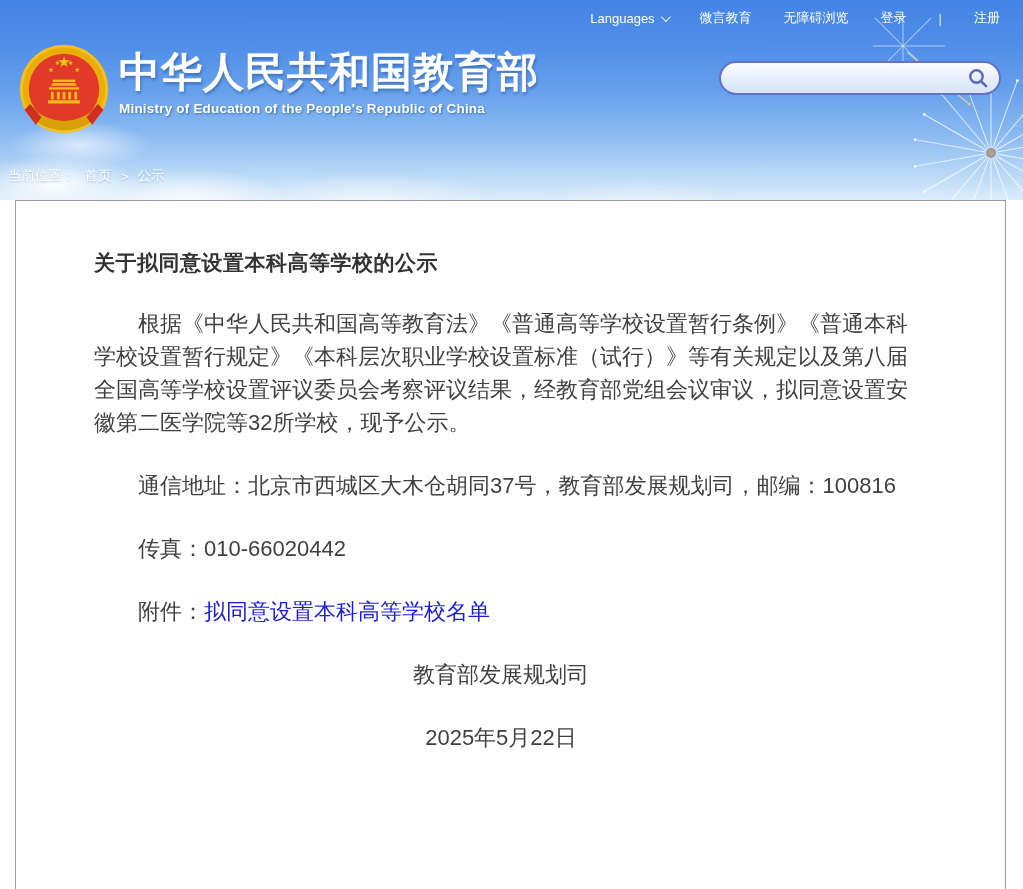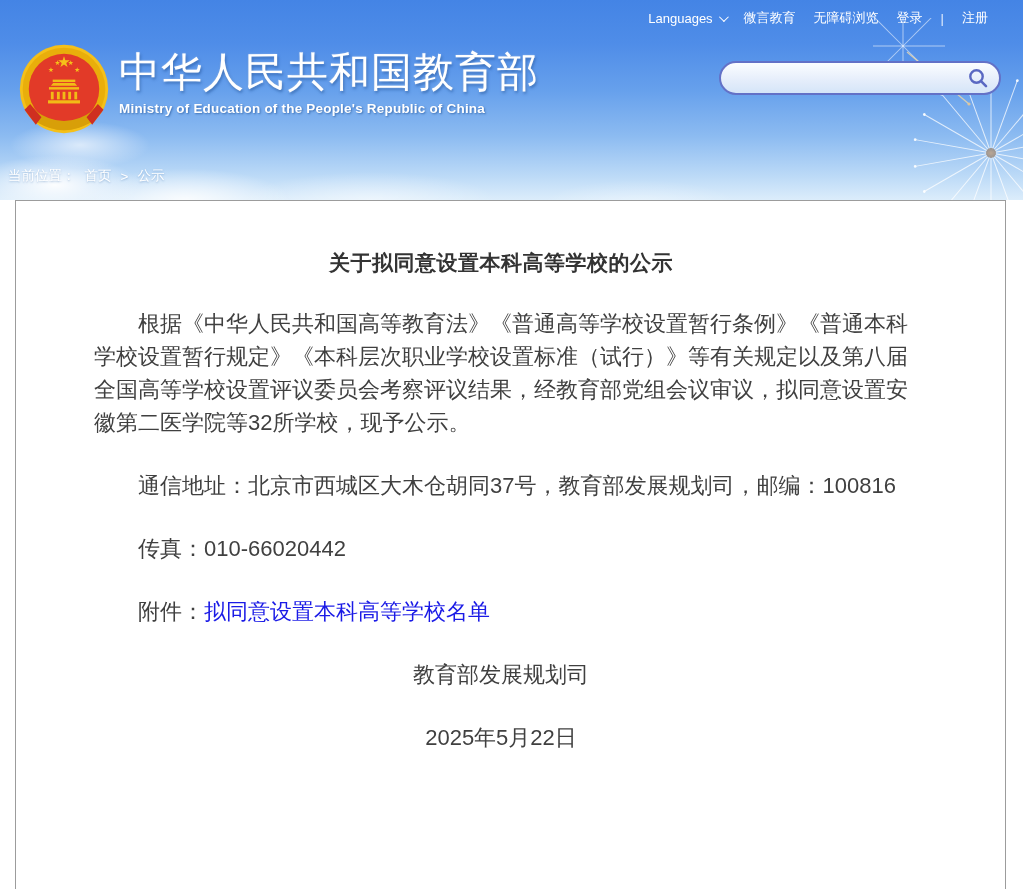--- a/index.html
+++ b/index.html
@@ -17,35 +17,35 @@
     background:
       radial-gradient(ellipse 120px 42px at 55px 185px, rgba(255,255,255,.95), rgba(255,255,255,0) 70%),
       radial-gradient(ellipse 150px 45px at 185px 200px, rgba(255,255,255,.85), rgba(255,255,255,0) 70%),
       radial-gradient(ellipse 100px 34px at 80px 145px, rgba(255,255,255,.65), rgba(255,255,255,0) 70%),
       radial-gradient(ellipse 180px 40px at 370px 200px, rgba(255,255,255,.5), rgba(255,255,255,0) 70%),
       radial-gradient(ellipse 140px 36px at 640px 205px, rgba(255,255,255,.35), rgba(255,255,255,0) 70%);
   }
   .dandelion { position:absolute; right:0; top:18px; pointer-events:none; }
 
   .topnav {
-    position:absolute; top:9px; right:35px;
-    display:flex; align-items:center; gap:18px;
+    position:absolute; top:9px; right:23px;
+    display:flex; align-items:center; gap:32px;
     color:#fff; font-size:13px; z-index:5;
   }
   .topnav .item { cursor:pointer; white-space:nowrap; }
   .lang { display:flex; align-items:center; gap:6px; }
   .chev { width:7px; height:7px; border-right:1.5px solid #fff; border-bottom:1.5px solid #fff;
     transform:rotate(45deg) translateY(-2px); display:inline-block; }
   .navdiv { opacity:.85; }
 
   .brand { position:absolute; left:17px; top:42px; display:flex; align-items:flex-start; z-index:4; }
   .emblem { width:94px; height:94px; flex:0 0 auto; }
   .brand-text { margin:8px 0 0 8px; color:#fff; }
   .brand-cn {
-    font-size:41px; font-weight:normal; letter-spacing:1px; line-height:1.1;
+    font-size:41px; font-weight:bold; letter-spacing:1px; line-height:1.1;
     text-shadow:1px 2px 3px rgba(20,70,140,.55), 0 0 2px rgba(255,255,255,.4);
   }
   .brand-en {
     margin-top:6px; font-size:13.5px; font-weight:bold; letter-spacing:.2px;
     text-shadow:1px 1px 2px rgba(20,70,140,.6);
   }
 
   .searchbox {
     position:absolute; top:61px; right:22px; width:282px; height:34px; z-index:5;
     border:2px solid #6371c7; border-radius:18px;
@@ -65,21 +65,21 @@
   }
   .breadcrumb .crumb { cursor:pointer; }
 
   
   .content-box {
     margin:0 17px 0 15px; height:689px; background:#fff;
     border:1px solid #9c9c9c; border-bottom:none;
   }
   .article { padding:0 97px 0 78px; }
   .article h1 {
-    text-align:center; font-size:21px; font-weight:bold; color:#333;
+    font-size:21px; font-weight:bold; color:#333;
     margin:48px 0 14px; letter-spacing:.5px;
   }
   .article p {
     font-size:22px; color:#404040; line-height:33px;
     margin:30px 0; text-indent:2em; text-align:justify;
   }
   .article p.right { text-align:center; text-indent:0; }
   .article a.attach-link { color:#1a1ae6; text-decoration:none; cursor:pointer; }
 </style>
 </head>

